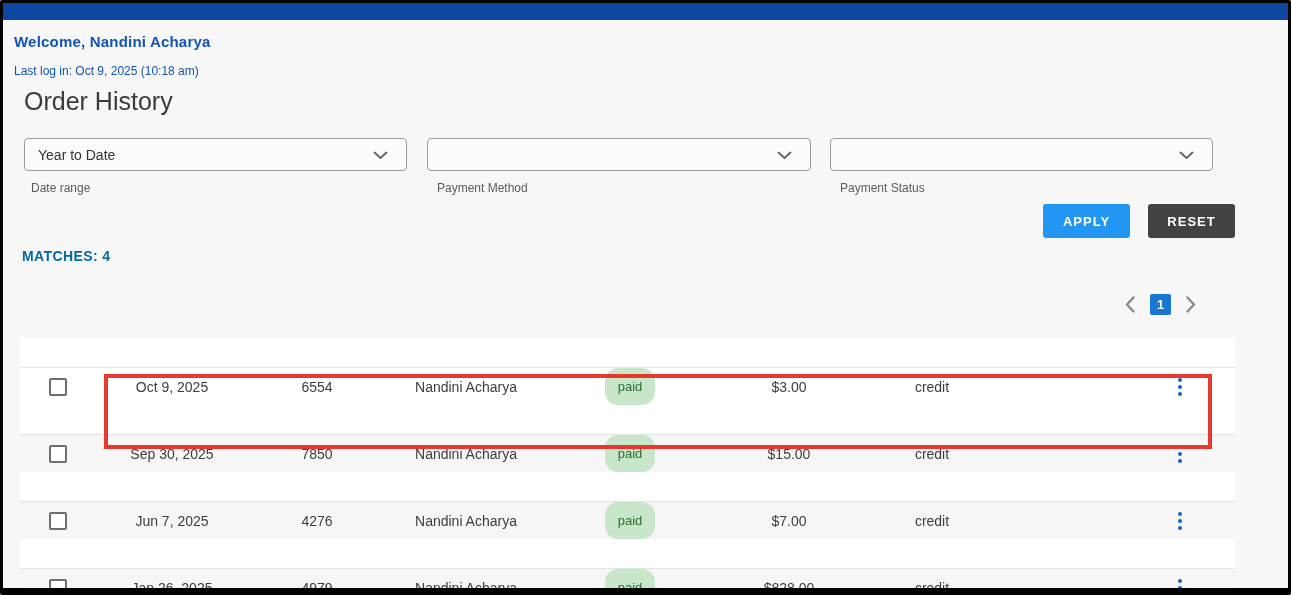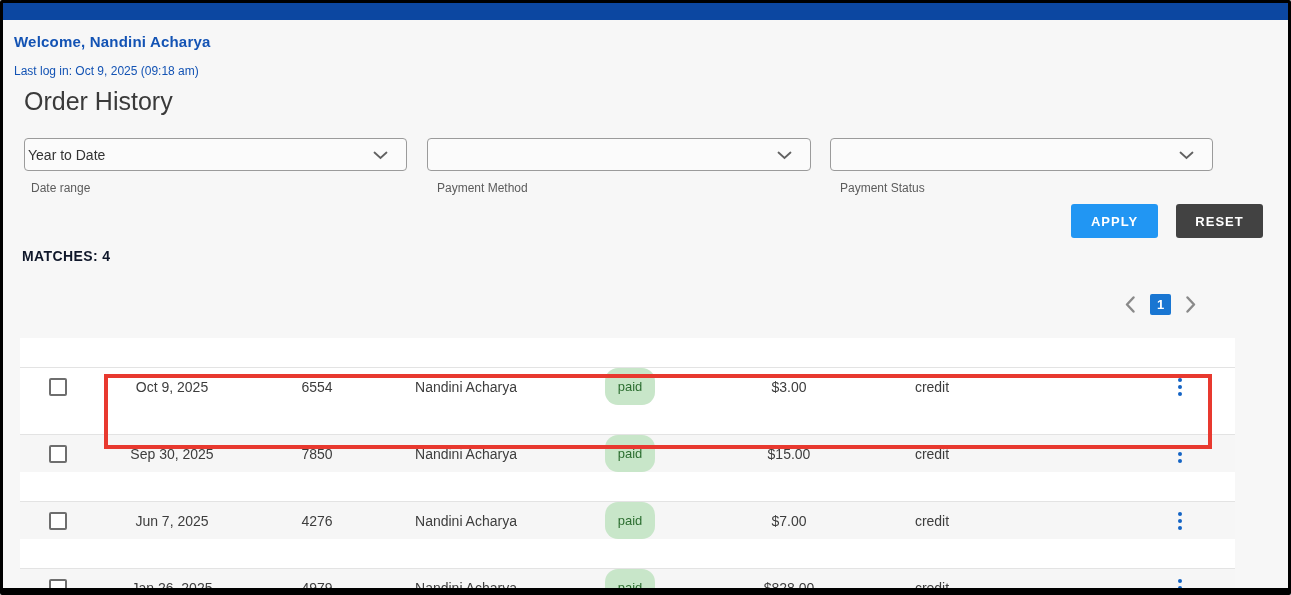--- a/index.html
+++ b/index.html
@@ -28,41 +28,40 @@
   }
   .page-title{
     position:absolute; left:21px; top:84px;
     font-size:25px; font-weight:normal; color:#3a3a3a;
   }
 
   .select{
     position:absolute; top:135px; height:33px;
     background:#fbfbfb; border:1px solid #9b9b9b; border-radius:4px;
     display:flex; align-items:center; justify-content:space-between;
-    padding:0 18px 0 3px; cursor:pointer;
+    padding:0 18px 0 13px; cursor:pointer;
   }
   .select .val{ font-size:14px; color:#333; }
   .field-label{
     position:absolute; top:178px;
     font-size:12px; color:#5c5c5c;
   }
 
   .btn{
     position:absolute; top:201px; height:34px; width:87px;
     border:none; border-radius:3px; color:#fff;
     font-family:inherit; font-size:13px; font-weight:bold; letter-spacing:1px;
     cursor:pointer;
-    margin-left:28px;
   }
   .btn.apply{ background:var(--accent_blue,#2196f3); }
   .btn.reset{ background:var(--dark_button,#424242); }
 
   .matches{
     position:absolute; left:19px; top:245px;
-    font-size:14px; font-weight:bold; color:#0f172a; letter-spacing:.4px;
+    font-size:14px; font-weight:bold; color:#0369a1; letter-spacing:.4px;
   }
 
   .pagination{
     position:absolute; left:1122px; top:291px;
     display:flex; align-items:center; gap:15px;
   }
   .pg-btn{ display:flex; align-items:center; cursor:pointer; }
   .pg-num{
     width:21px; height:21px; background:var(--page_chip,#1976d2);
     color:#fff; font-size:13px; font-weight:bold; border-radius:2px;
@@ -117,21 +116,21 @@
   }
 </style>
 </head>
 <body>
 
 <div class="window">
 
   <div class="topbar"></div>
 
   <h1 class="welcome">Welcome, Nandini Acharya</h1>
-  <div class="lastlogin">Last log in: Oct 9, 2025 (09:18 am)</div>
+  <div class="lastlogin">Last log in: Oct 9, 2025 (10:18 am)</div>
   <h2 class="page-title">Order History</h2>
 
   <div class="select" style="left:21px;width:383px;">
     <span class="val">Year to Date</span>
     <span>
       <svg width="15" height="9" viewBox="0 0 15 9">
           <path d="M1.5 1.5 L7.5 7 L13.5 1.5" stroke="#616161" stroke-width="1.8" fill="none" stroke-linecap="round"></path>
         </svg>
     </span>
   </div>

